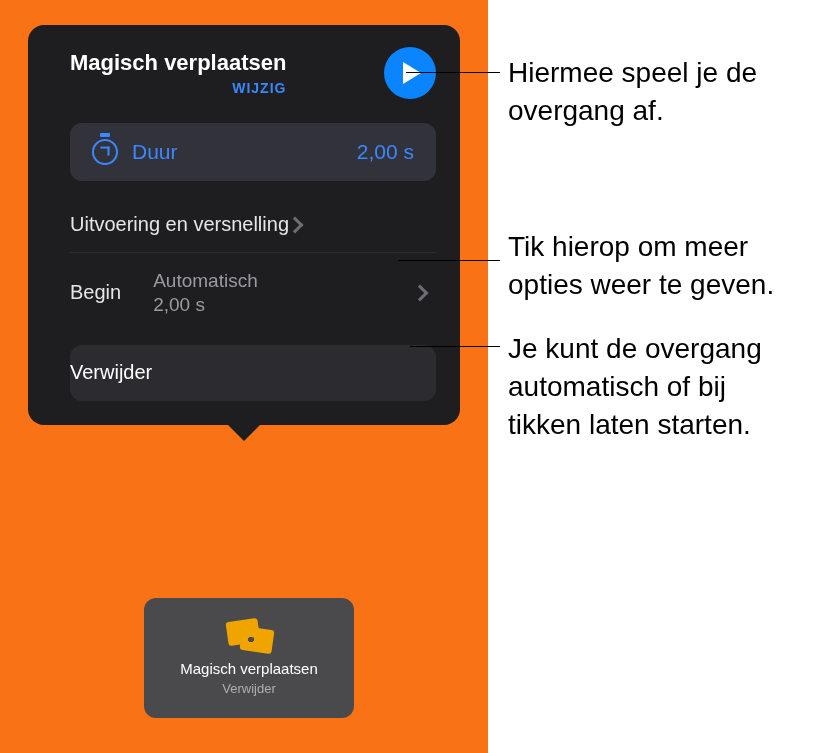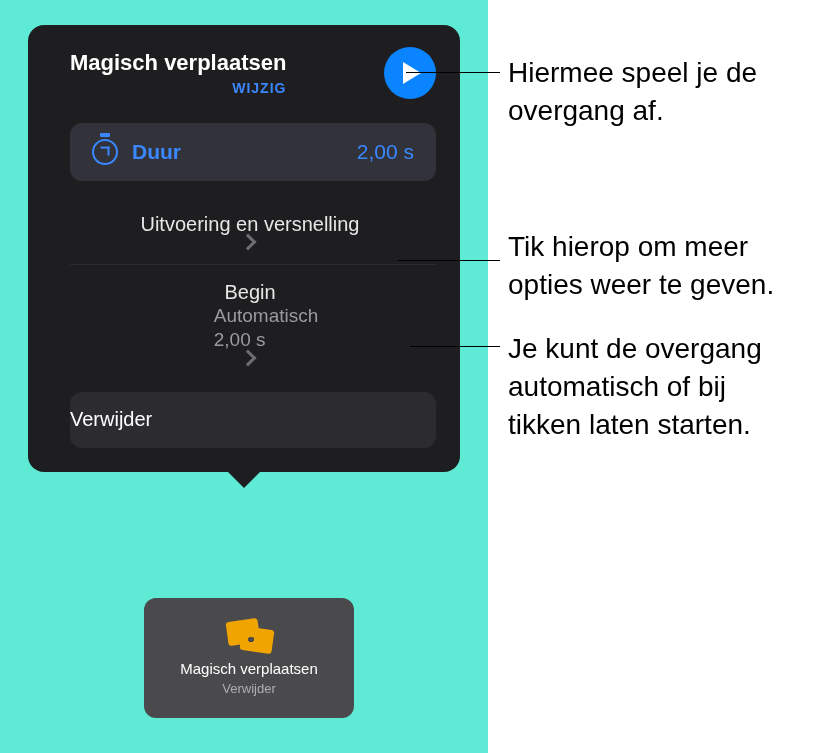--- a/index.html
+++ b/index.html
@@ -13,21 +13,21 @@
     position: relative;
     overflow: hidden;
   }
 
   .device-area {
     position: absolute;
     left: 0;
     top: 0;
     width: 488px;
     height: 753px;
-    background: #5eead4;
+    background: #f97316;
     z-index: 1;
   }
 
   .popover {
     position: absolute;
     left: 28px;
     top: 25px;
     width: 432px;
     background: #1e1e20;
     border-radius: 16px;
@@ -65,21 +65,21 @@
     background: #32323a;
     border-radius: 12px;
     height: 58px;
     display: flex;
     align-items: center;
     justify-content: space-between;
     padding: 0 22px;
     color: #3a87ff;
     font-size: 21px;
   }
-  .dur-left { display: flex; align-items: center; gap: 14px; font-weight: bold; }
+  .dur-left { display: flex; align-items: center; gap: 14px; }
   .stopwatch {
     width: 26px; height: 26px;
     border: 2.5px solid #3a87ff;
     border-radius: 50%;
     position: relative;
   }
   .stopwatch::before {
     content: "";
     position: absolute;
     left: 50%; top: -8px;
@@ -98,27 +98,25 @@
     transform: translate(-50%,-60%) rotate(0deg);
     transform-origin: center;
   }
 
   .opts {
     margin: 16px 24px 0 42px;
   }
   .opt-row {
     display: flex;
     align-items: center;
-    justify-content: space-between;
     padding: 16px 6px 16px 0;
     border-top: 1px solid #2c2c2e;
     font-size: 20px;
     color: #e6e6e6;
     cursor: pointer;
-    flex-direction: column;
   }
   .opt-row:first-child { border-top: none; }
   .opt-left { color: #e6e6e6; }
   .opt-mid {
     color: #9a9aa0;
     font-size: 19px;
     line-height: 1.25;
     text-align: left;
     flex: 1;
     margin-left: 32px;

